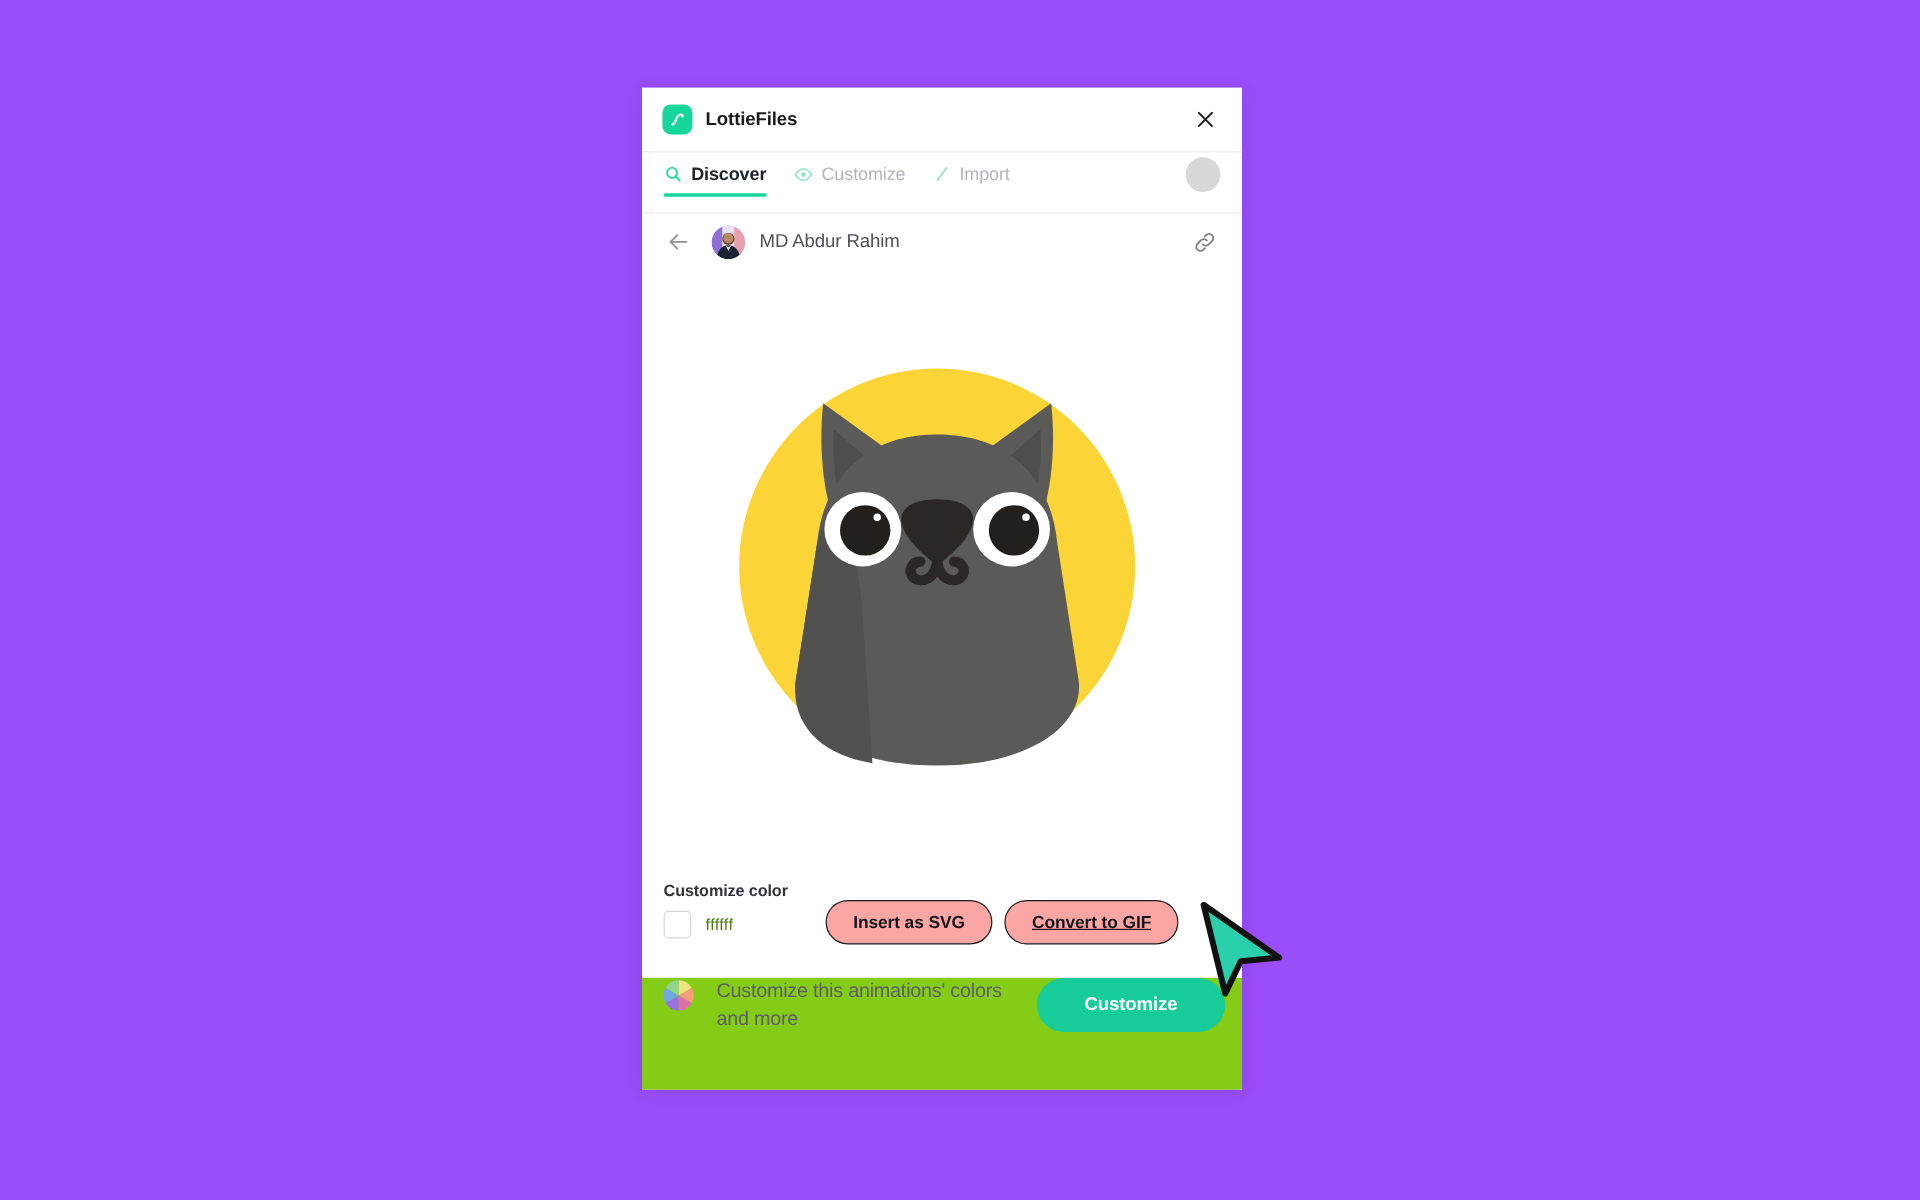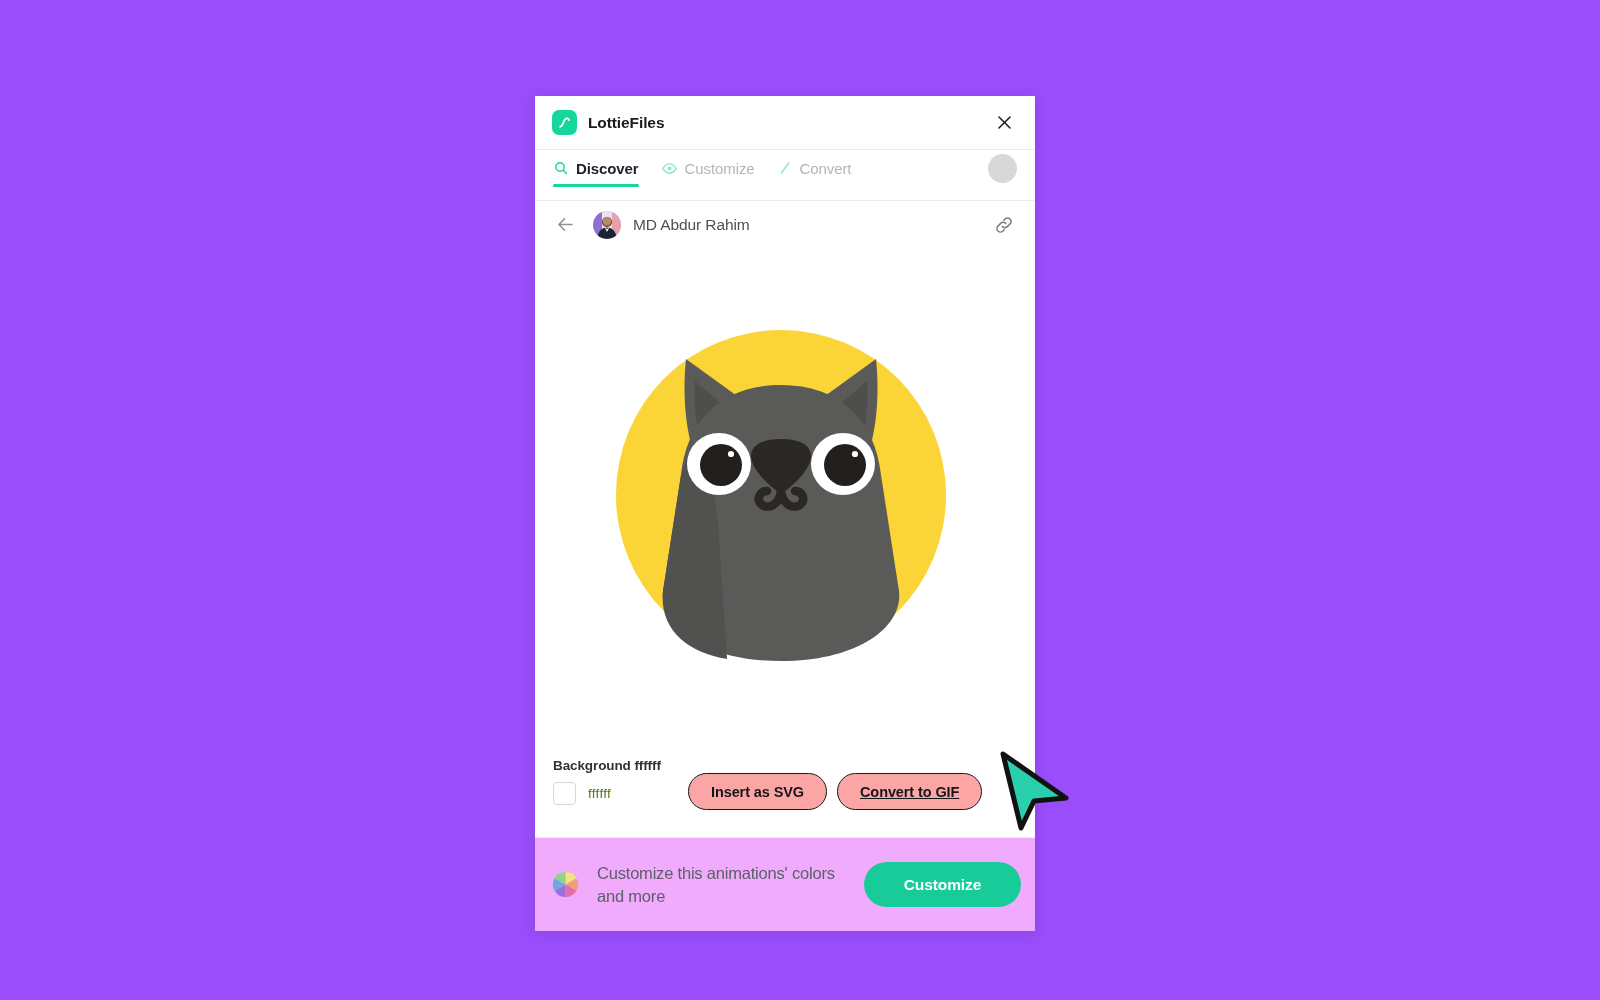--- a/index.html
+++ b/index.html
@@ -15,21 +15,20 @@
 
   
   #modal {
     position: absolute;
     left: 535px; top: 73px;
     width: 500px; height: 835px;
     background: #ffffff;
     display: flex;
     flex-direction: column;
     box-shadow: 0 2px 14px rgba(0,0,0,0.10);
-    margin-top: 23px;
   }
 
   
   #titlebar {
     height: 54px;
     flex: 0 0 54px;
     display: flex;
     align-items: center;
     padding: 0 18px 0 17px;
     border-bottom: 1px solid #ececec;
@@ -273,23 +272,23 @@
     padding: 0 22px;
     display: flex; align-items: center; justify-content: center;
   }
   #btn-svg { margin-top: 15px; }
   #btn-gif { margin-top: 15px; margin-left: 10px; text-decoration: underline; }
 
   
   #banner {
     flex: 0 0 auto;
     height: 93px;
-    background: #f0abfc;
-    display: flex;
-    align-items: center;
+    background: #84cc16;
+    display: flex;
+    align-items: flex-start;
     padding: 0 14px 0 16px;
   }
   #wheel { width: 29px; height: 29px; flex: 0 0 auto; }
   #banner-text {
     margin-left: 17px;
     font-size: 16.5px;
     color: #5c5f68;
     line-height: 1.38;
     letter-spacing: -0.2px;
     max-width: 250px;
@@ -355,21 +354,21 @@
       </span>
       <span class="tab-label">Customize</span>
     </div>
 
     <div class="tab">
       <span class="tab-icon">
         <svg width="16" height="16" viewBox="0 0 24 24" aria-hidden="true">
           <path d="M17.5 4.5 L6.5 19.5" stroke="#8fe6ca" stroke-width="2.2" stroke-linecap="round"></path>
         </svg>
       </span>
-      <span class="tab-label">Convert</span>
+      <span class="tab-label">Import</span>
     </div>
 
     <div id="avatar-top"></div>
   </div>
 
   <div id="authorrow">
     <div id="back-btn">
       <svg width="21" height="21" viewBox="0 0 24 24" aria-hidden="true">
         <path d="M19.5 12 H4.8 M10.8 5.6 L4.4 12 L10.8 18.4" fill="none" stroke="#8e9199" stroke-width="1.7" stroke-linecap="round" stroke-linejoin="round"></path>
       </svg>
@@ -443,21 +442,21 @@
                C141 176 145 168 152 168" fill="none" stroke="#2b2724" stroke-width="8.5" stroke-linecap="round"></path>
       <path d="M166 165
                C166 183 180 187 186 181
                C191 176 187 168 180 168" fill="none" stroke="#2b2724" stroke-width="8.5" stroke-linecap="round"></path>
     </svg>
   </div>
 
 
   <div id="options">
     <div id="bg-block">
-      <div id="bg-label">Background ffffff</div>
+      <div id="bg-label">Customize color</div>
       <div id="bg-picker">
         <div id="bg-swatch" style="background: rgb(255, 255, 255);"></div>
         <div id="bg-value">ffffff</div>
       </div>
     </div>
     <button class="pillbtn" id="btn-svg">Insert as SVG</button>
     <button class="pillbtn" id="btn-gif">Convert to GIF</button>
   </div>
 
   <div id="banner">

